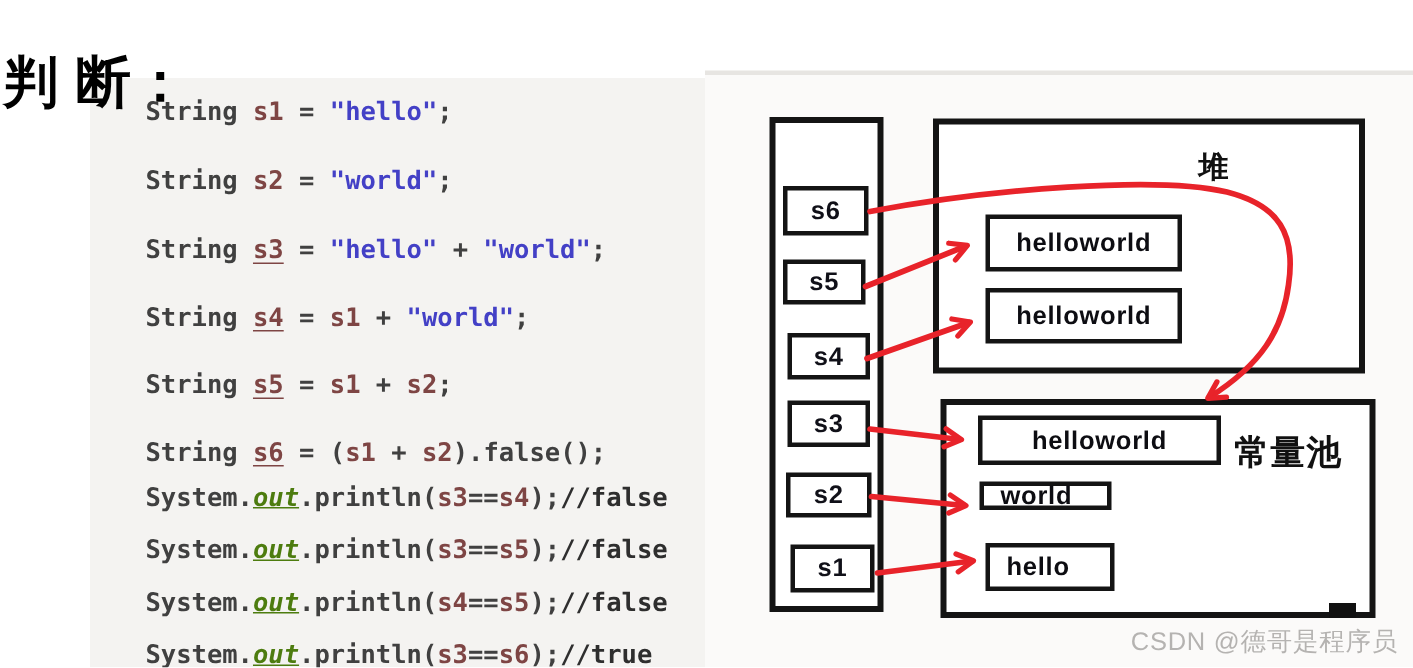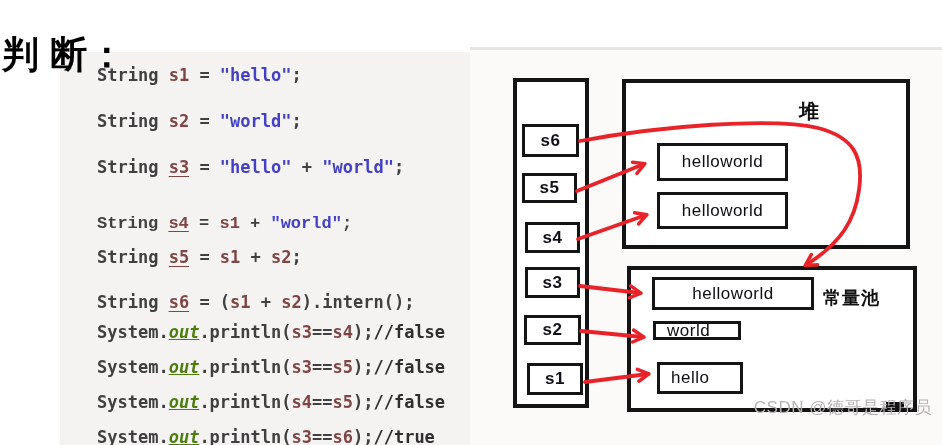--- a/index.html
+++ b/index.html
@@ -35,67 +35,67 @@
   .tk-out{color:#4d7c0f;font-style:italic;font-weight:bold;text-decoration:underline;}
   
   .big-box{position:absolute;background:#fff;border:4px solid #141414;box-sizing:border-box;}
   .cell-box{
     position:absolute;background:#fff;border:3px solid #141414;box-sizing:border-box;
     display:flex;align-items:center;justify-content:center;
     font-size:17px;font-weight:600;color:#101018;letter-spacing:.5px;
   }
   .obj-box{
     position:absolute;background:#fff;border:3px solid #141414;box-sizing:border-box;
-    display:flex;align-items:center;font-size:17px;font-weight:400;color:#0d0d12;
+    display:flex;align-items:center;font-size:17px;font-weight:700;color:#0d0d12;
     letter-spacing:.5px;
   }
   .obj-center{justify-content:center;}
   .obj-left{justify-content:flex-start;padding-left:11px;}
   .region-label{
     position:absolute;font-size:20px;font-weight:600;color:#111;letter-spacing:1px;white-space:nowrap;
   }
   .corner-mark{position:absolute;left:886px;top:402px;width:18px;height:10px;background:#111;}
   
   .arrows{position:absolute;left:0;top:0;width:942px;height:445px;pointer-events:none;}
   
   .watermark{
-    position:absolute;right:10px;top:396px;font-size:17px;color:#b5b3b1;letter-spacing:.5px;white-space:nowrap;
+    position:absolute;right:10px;top:416px;font-size:17px;color:#b5b3b1;letter-spacing:.5px;white-space:nowrap;
   }
 </style>
 </head>
 <body>
 
 <div class="canvas" style="--arrow: #e8232a;">
 
   <div class="code-panel"></div>
   <div class="slide-panel"></div>
   <div class="slide-edge"></div>
 
   <div class="left-title">判 断：</div>
 
   <div id="code-block">
       <div class="code-line" style="top: 64px;"><span class="tk-plain">String </span><span class="tk-var">s1</span><span class="tk-plain"> = </span><span class="tk-str">"hello"</span><span class="tk-plain">;</span></div>
       <div class="code-line" style="top: 110px;"><span class="tk-plain">String </span><span class="tk-var">s2</span><span class="tk-plain"> = </span><span class="tk-str">"world"</span><span class="tk-plain">;</span></div>
       <div class="code-line" style="top: 156px;"><span class="tk-plain">String </span><span class="tk-varu">s3</span><span class="tk-plain"> = </span><span class="tk-str">"hello"</span><span class="tk-plain"> + </span><span class="tk-str">"world"</span><span class="tk-plain">;</span></div>
-      <div class="code-line" style="top: 213px; font-family: Liberation Mono, monospace;"><span class="tk-plain">String </span><span class="tk-varu">s4</span><span class="tk-plain"> = </span><span class="tk-var">s1</span><span class="tk-plain"> + </span><span class="tk-str">"world"</span><span class="tk-plain">;</span></div>
+      <div class="code-line" style="top: 201px;"><span class="tk-plain">String </span><span class="tk-varu">s4</span><span class="tk-plain"> = </span><span class="tk-var">s1</span><span class="tk-plain"> + </span><span class="tk-str">"world"</span><span class="tk-plain">;</span></div>
       <div class="code-line" style="top: 246px;"><span class="tk-plain">String </span><span class="tk-varu">s5</span><span class="tk-plain"> = </span><span class="tk-var">s1</span><span class="tk-plain"> + </span><span class="tk-var">s2</span><span class="tk-plain">;</span></div>
-      <div class="code-line" style="top: 291px;"><span class="tk-plain">String </span><span class="tk-varu">s6</span><span class="tk-plain"> = (</span><span class="tk-var">s1</span><span class="tk-plain"> + </span><span class="tk-var">s2</span><span class="tk-plain">).intern();</span></div>
+      <div class="code-line" style="top: 291px;"><span class="tk-plain">String </span><span class="tk-varu">s6</span><span class="tk-plain"> = (</span><span class="tk-var">s1</span><span class="tk-plain"> + </span><span class="tk-var">s2</span><span class="tk-plain">).false();</span></div>
       <div class="code-line" style="top: 321px;"><span class="tk-plain">System.</span><span class="tk-out">out</span><span class="tk-plain">.println(</span><span class="tk-var">s3</span><span class="tk-plain">==</span><span class="tk-var">s4</span><span class="tk-plain">);</span><span class="tk-comment">//false</span></div>
       <div class="code-line" style="top: 356px;"><span class="tk-plain">System.</span><span class="tk-out">out</span><span class="tk-plain">.println(</span><span class="tk-var">s3</span><span class="tk-plain">==</span><span class="tk-var">s5</span><span class="tk-plain">);</span><span class="tk-comment">//false</span></div>
       <div class="code-line" style="top: 391px;"><span class="tk-plain">System.</span><span class="tk-out">out</span><span class="tk-plain">.println(</span><span class="tk-var">s4</span><span class="tk-plain">==</span><span class="tk-var">s5</span><span class="tk-plain">);</span><span class="tk-comment">//false</span></div>
       <div class="code-line" style="top: 426px;"><span class="tk-plain">System.</span><span class="tk-out">out</span><span class="tk-plain">.println(</span><span class="tk-var">s3</span><span class="tk-plain">==</span><span class="tk-var">s6</span><span class="tk-plain">);</span><span class="tk-comment">//true</span></div>
     </div>
 
   <div class="big-box" id="stack-box" style="left:513px;top:78px;width:76px;height:330px;"></div>
 
   <div class="big-box" id="heap-box" style="left:622px;top:79px;width:288px;height:170px;"></div>
   <div class="region-label" style="left:799px;top:98px;">堆</div>
 
   <div class="big-box" id="pool-box" style="left:627px;top:266px;width:290px;height:146px;"></div>
-  <div class="region-label" style="left:823px;top:286px;font-size:18px;">常量池</div>
+  <div class="region-label" style="left:823px;top:286px;font-size:23px;">常量池</div>
 
   <div id="cells">
       <div class="cell-box" style="left: 522px; top: 124px; width: 57px; height: 33px;">s6</div>
       <div class="cell-box" style="left: 522px; top: 173px; width: 55px; height: 30px;">s5</div>
       <div class="cell-box" style="left: 525px; top: 222px; width: 55px; height: 31px;">s4</div>
       <div class="cell-box" style="left: 525px; top: 267px; width: 55px; height: 31px;">s3</div>
       <div class="cell-box" style="left: 524px; top: 315px; width: 57px; height: 30px;">s2</div>
       <div class="cell-box" style="left: 527px; top: 363px; width: 56px; height: 32px;">s1</div>
     </div>
   <div id="objects">

